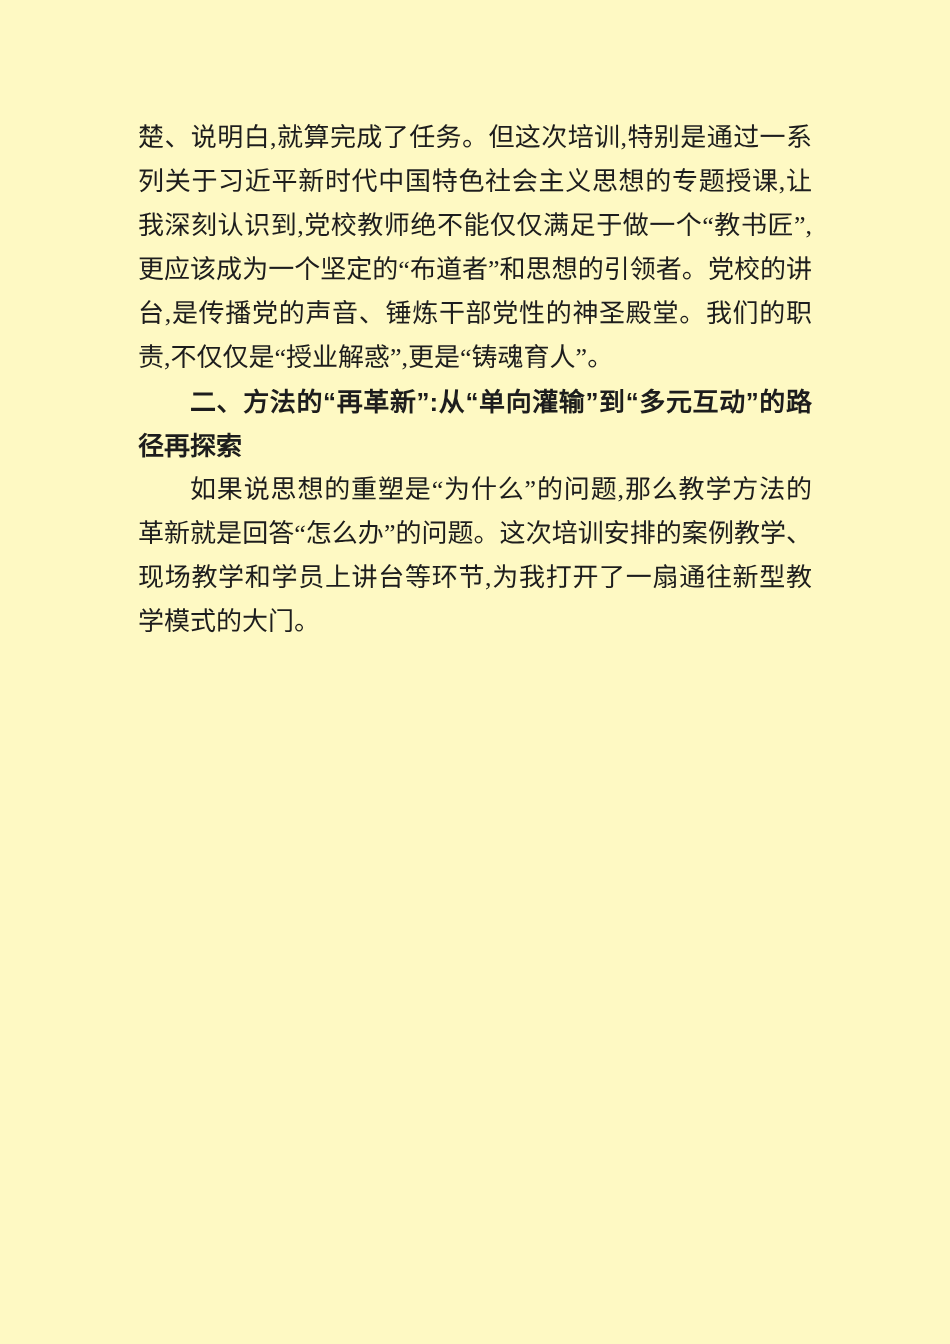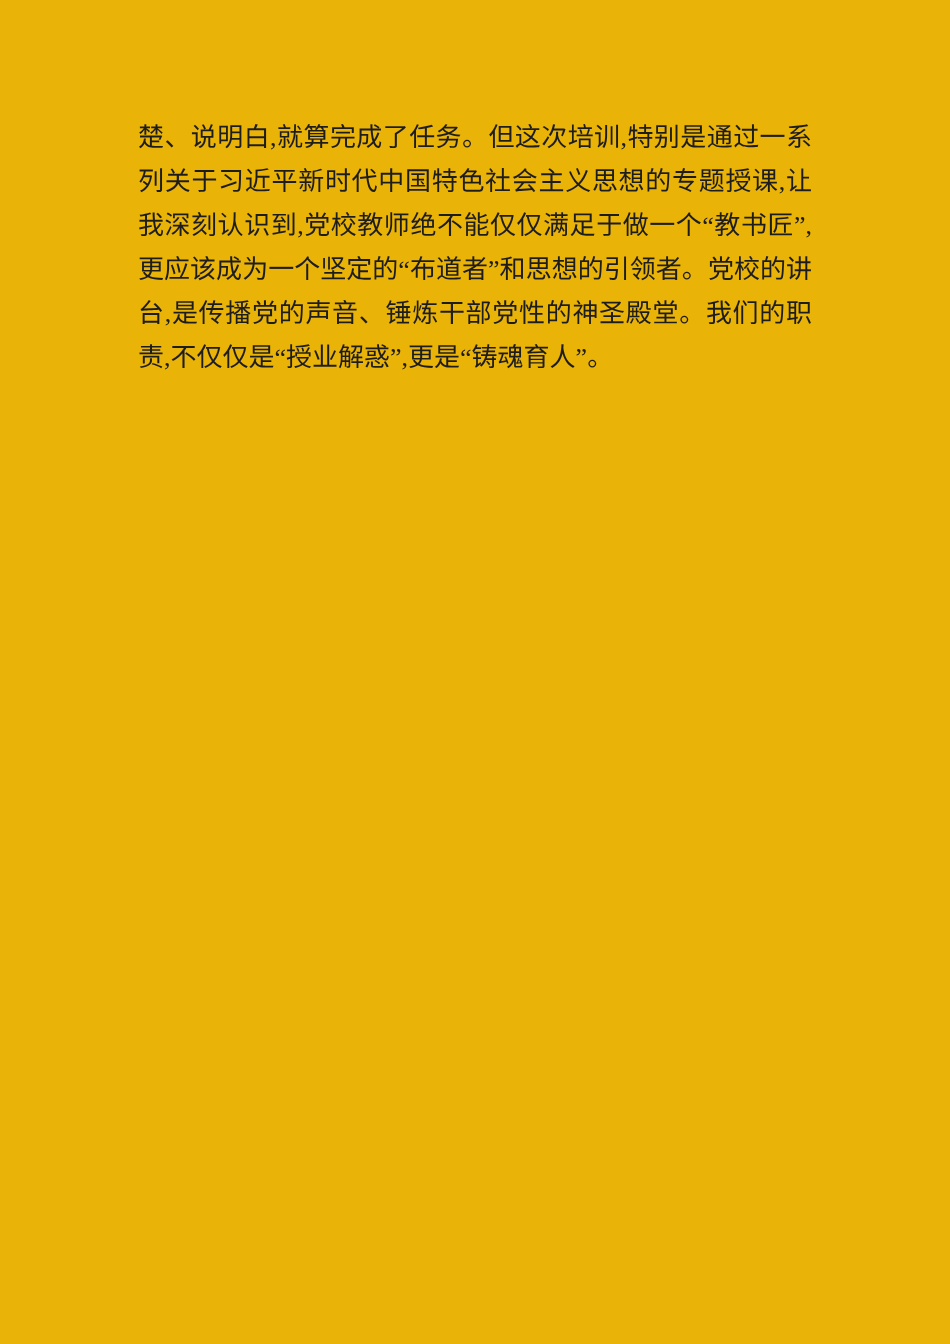--- a/index.html
+++ b/index.html
@@ -4,21 +4,21 @@
 <style>
   html, body {
     margin: 0;
     padding: 0;
     background: #ffffff;
   }
   .page {
     position: relative;
     width: 950px;
     height: 1344px;
-    background: #eab308;
+    background: #fef9c3;
     overflow: hidden;
     font-family: "Liberation Serif", "DejaVu Serif", serif;
   }
   .content {
     position: absolute;
     left: 138px;
     top: 116px;
     width: 674px;
   }
   .content p,
@@ -50,17 +50,19 @@
 </style>
 </head>
 <body>
 
 <div class="page">
   <div class="content">
 
     <p class="no-indent">楚、说明白,就算完成了任务。但这次培训,特别是通过一系列关于习近平新时代中国特色社会主义思想的专题授课,让我深刻认识到,党校教师绝不能仅仅满足于做一个“教书匠”,更应该成为一个坚定的“布道者”和思想的引领者。党校的讲台,是传播党的声音、锤炼干部党性的神圣殿堂。我们的职责,不仅仅是“授业解惑”,更是“铸魂育人”。</p>
 
 
+    <h2 class="section-heading indent">二、方法的“再革新”:从“单向灌输”到“多元互动”的路径再探索</h2>
 
+    <p class="indent">如果说思想的重塑是“为什么”的问题,那么教学方法的革新就是回答“怎么办”的问题。这次培训安排的案例教学、现场教学和学员上讲台等环节,为我打开了一扇通往新型教学模式的大门。</p>
 
 
   </div>
 </div>
 
 </body></html>

